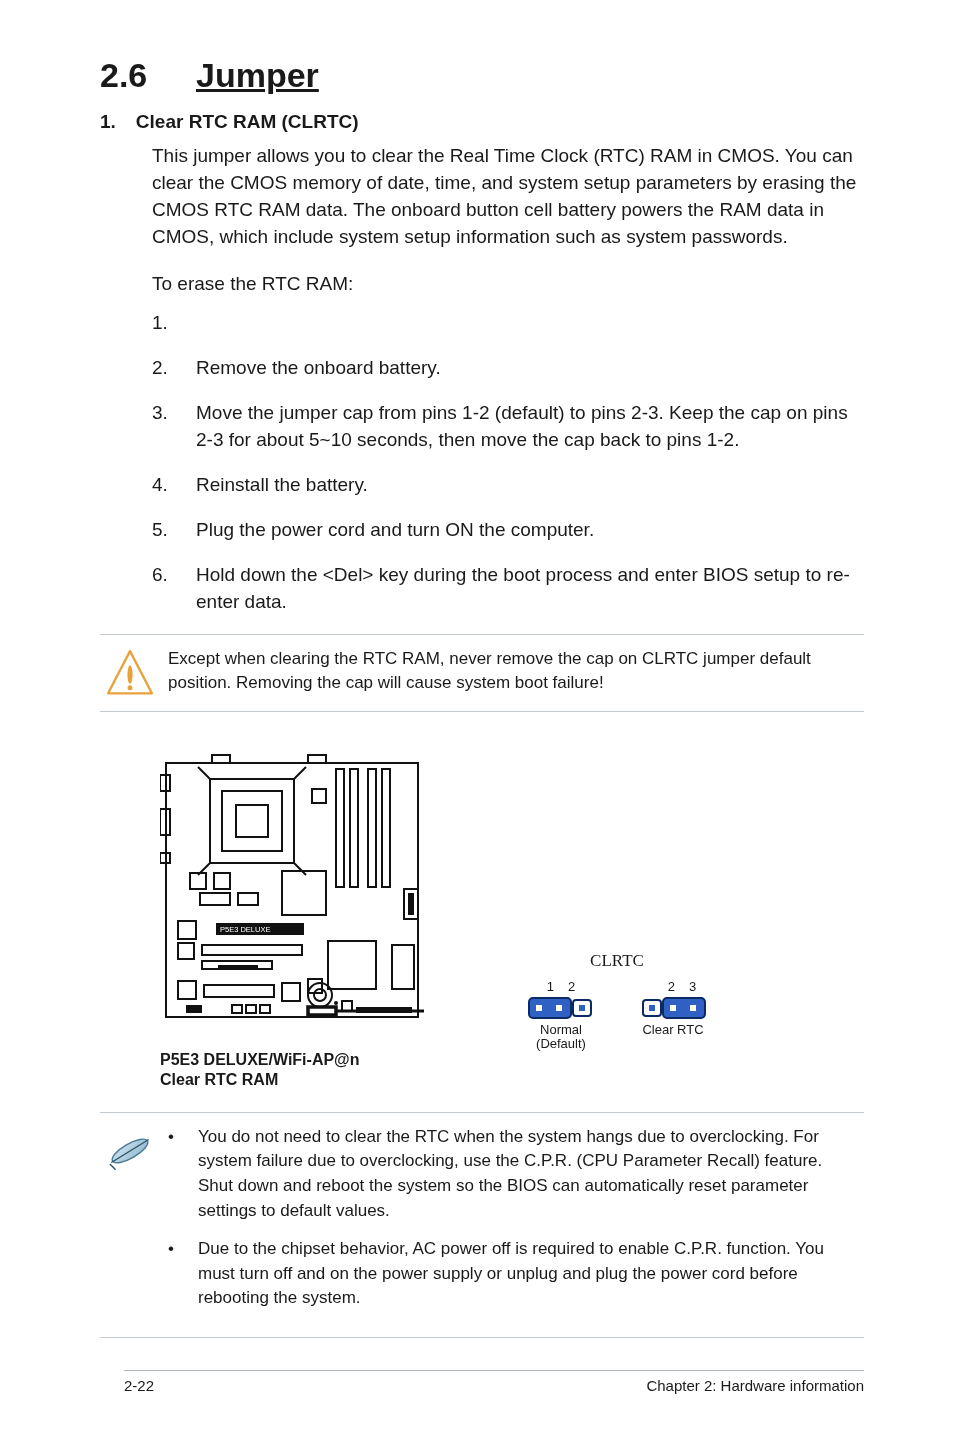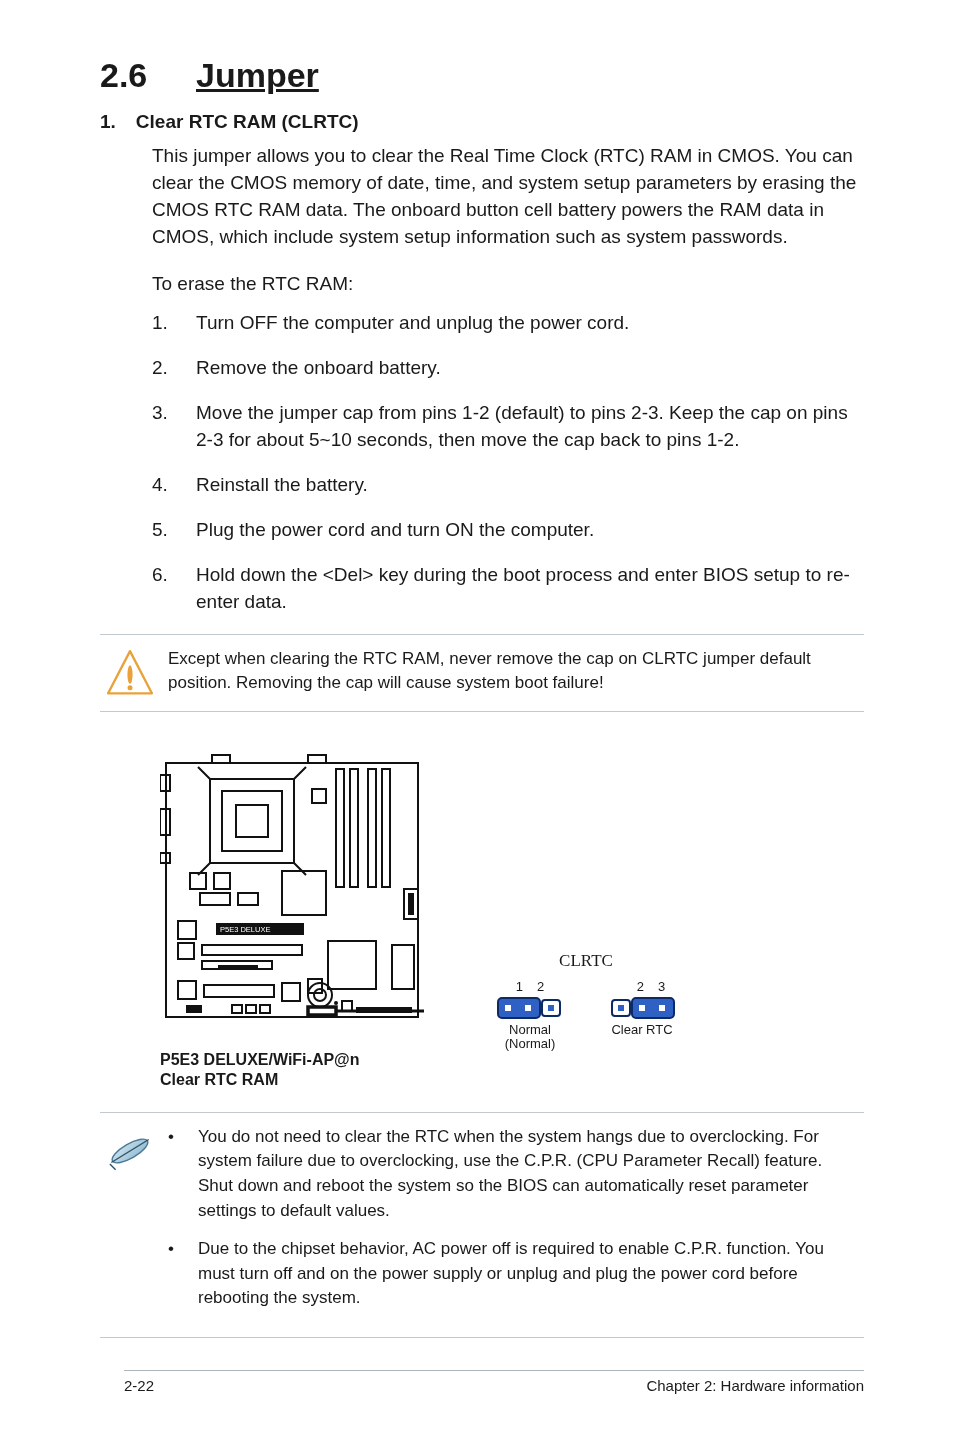--- a/index.html
+++ b/index.html
@@ -74,21 +74,21 @@
     width: 52px;
     height: 52px;
     flex-shrink: 0;
     display: flex;
     align-items: center;
     justify-content: center;
   }
   .diagram-area {
     display: flex;
     align-items: flex-end;
-    gap: 73px;
+    gap: 104px;
     padding-left: 60px;
     margin: 8px 0 22px 0;
   }
   .board-svg {
     width: 264px;
     height: 300px;
   }
   .board-caption {
     font-weight: 700;
     font-size: 16px;
@@ -169,21 +169,20 @@
     <span>Clear RTC RAM (CLRTC)</span>
   </div>
 
   <div class="body-indent">
     <p class="para">This jumper allows you to clear the  Real Time Clock (RTC) RAM in CMOS. You can clear the CMOS memory of date, time, and system setup parameters by erasing the CMOS RTC RAM data. The onboard button cell battery powers the RAM data in CMOS, which include system setup information such as system passwords.</p>
     <p class="para" style="margin-bottom:12px">To erase the RTC RAM:</p>
 
     <ol class="steps">
       <li>
           <span class="step-num">1.</span>
-          <span>Turn OFF the computer and unplug the power cord.</span>
         </li>
       <li>
           <span class="step-num">2.</span>
           <span>Remove the onboard battery.</span>
         </li>
       <li>
           <span class="step-num">3.</span>
           <span>Move the jumper cap from pins 1-2 (default) to pins 2-3. Keep the cap on pins 2-3 for about 5~10 seconds, then move the cap back to pins 1-2.</span>
         </li>
       <li>
@@ -299,21 +298,21 @@
             </div>
           <svg class="pin-svg" width="66" height="22" viewBox="0 0 66 22">
             <rect x="1" y="1" width="42" height="20" rx="4" fill="#2f60c4" stroke="#0b2a66" stroke-width="2"></rect>
             <rect x="8" y="8" width="6" height="6" fill="#fff"></rect>
             <rect x="28" y="8" width="6" height="6" fill="#fff"></rect>
             <rect x="45" y="3" width="18" height="16" rx="3" fill="#fff" stroke="#0b2a66" stroke-width="2"></rect>
             <rect x="51" y="8" width="6" height="6" fill="#2f60c4"></rect>
           </svg>
           <div class="jumper-label">
             <span>Normal</span><br>
-            <span>(Normal)</span>
+            <span>(Default)</span>
           </div>
         </div>
         <div class="jumper-one">
           <div class="pin-nums shift-right">
               <span>2</span>
               <span>3</span>
             </div>
           <svg class="pin-svg" width="66" height="22" viewBox="0 0 66 22">
             <rect x="3" y="3" width="18" height="16" rx="3" fill="#fff" stroke="#0b2a66" stroke-width="2"></rect>
             <rect x="9" y="8" width="6" height="6" fill="#2f60c4"></rect>

